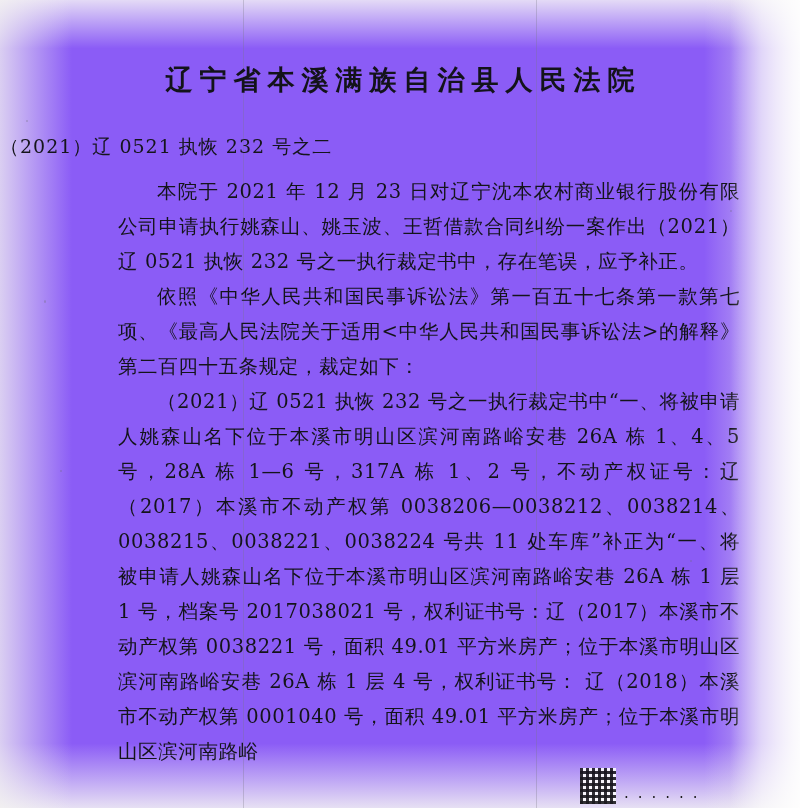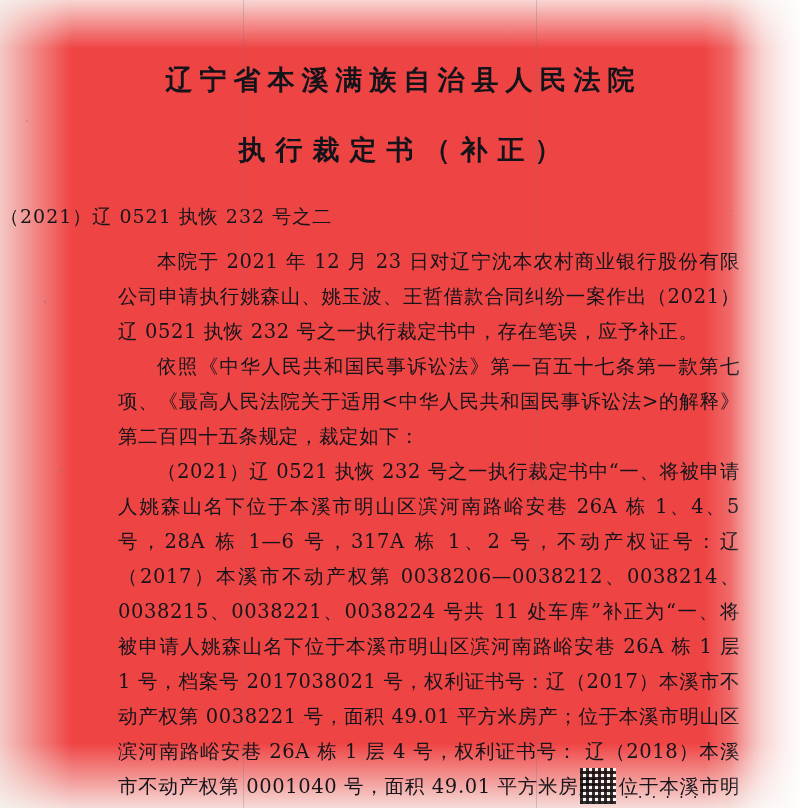--- a/index.html
+++ b/index.html
@@ -10,21 +10,21 @@
     width: 800px;
     height: 808px;
     background: #ffffff;
     font-family: "DejaVu Serif", "Liberation Serif", serif;
     overflow: hidden;
   }
   .page {
     position: relative;
     width: 800px;
     height: 808px;
-    background: #ef4444;
+    background: #8b5cf6;
     overflow: hidden;
   }
   
   .scan-tint {
     position: absolute;
     inset: 0;
     background:
       linear-gradient(90deg, rgba(245,245,240,0.75) 0%, rgba(255,255,255,0) 9%, rgba(255,255,255,0) 88%, rgba(243,243,238,0.8) 100%),
       linear-gradient(180deg, rgba(250,250,246,0.8) 0%, rgba(255,255,255,0) 6%, rgba(255,255,255,0) 92%, rgba(247,247,243,0.85) 100%);
     pointer-events: none;
@@ -134,21 +134,20 @@
   <div class="speck" style="left:26px; top:120px; width:2px; height:2px;"></div>
   <div class="speck" style="left:44px; top:300px; width:2px; height:3px;"></div>
   <div class="speck" style="left:60px; top:470px; width:2px; height:2px;"></div>
   <div class="speck" style="left:730px; top:210px; width:2px; height:2px;"></div>
   <div class="speck" style="left:690px; top:560px; width:2px; height:2px;"></div>
 
   <div class="content">
 
     <h1 class="title1">辽宁省本溪满族自治县人民法院</h1>
 
-    <h2 class="title2">执行裁定书（补正）</h2>
 
     <div class="case-no">（2021）辽 0521 执恢 232 号之二</div>
 
     <div class="body-text">
       <p class="indent2">本院于 2021 年 12 月 23 日对辽宁沈本农村商业银行股份有限公司申请执行姚森山、姚玉波、王哲借款合同纠纷一案作出（2021）辽 0521 执恢 232 号之一执行裁定书中，存在笔误，应予补正。</p>
       <p class="indent2">依照《中华人民共和国民事诉讼法》第一百五十七条第一款第七项、《最高人民法院关于适用&lt;中华人民共和国民事诉讼法&gt;的解释》第二百四十五条规定，裁定如下：</p>
       <p class="indent2">（2021）辽 0521 执恢 232 号之一执行裁定书中“一、将被申请人姚森山名下位于本溪市明山区滨河南路峪安巷 26A 栋 1、4、5 号，28A 栋 1—6 号，317A 栋 1、2 号，不动产权证号：辽（2017）本溪市不动产权第 0038206—0038212、0038214、0038215、0038221、0038224 号共 11 处车库”补正为“一、将被申请人姚森山名下位于本溪市明山区滨河南路峪安巷 26A 栋 1 层 1 号，档案号 2017038021 号，权利证书号：辽（2017）本溪市不动产权第 0038221 号，面积 49.01 平方米房产；位于本溪市明山区滨河南路峪安巷 26A 栋 1 层 4 号，权利证书号： 辽（2018）本溪市不动产权第 0001040 号，面积 49.01 平方米房产；位于本溪市明山区滨河南路峪</p>
     </div>
 
   </div>

